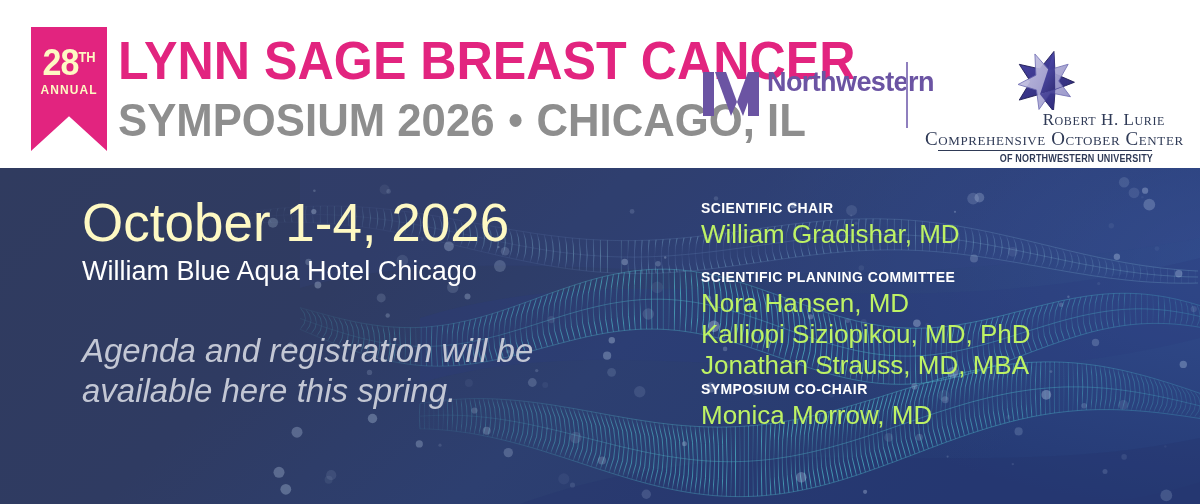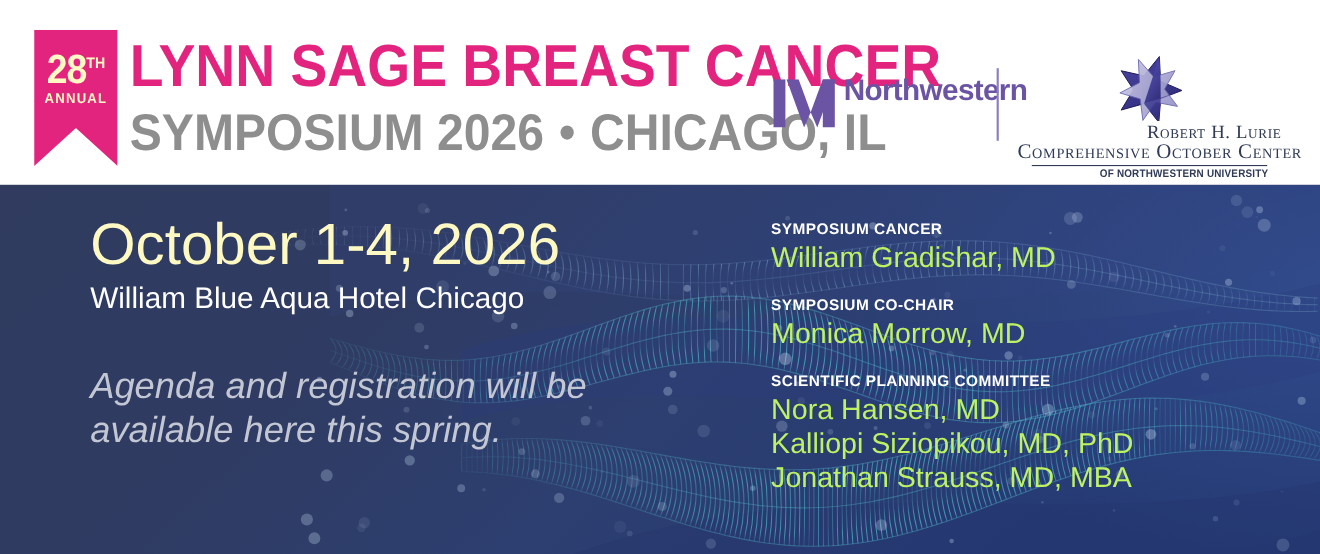--- a/index.html
+++ b/index.html
@@ -991,30 +991,30 @@
 
     <div class="hero-left">
       <div class="hero-date">October 1-4, 2026</div>
       <div class="hero-venue">William Blue Aqua Hotel Chicago</div>
       <div class="hero-note">Agenda and registration will be available here this spring.</div>
     </div>
 
     <div class="hero-right">
 
       <div class="people-group">
-        <div class="people-label">SYMPOSIUM CANCER</div>
+        <div class="people-label">SCIENTIFIC CHAIR</div>
         <div class="people-name">William Gradishar, MD</div>
-      </div>
-
-      <div class="people-group">
-        <div class="people-label">SYMPOSIUM CO-CHAIR</div>
-        <div class="people-name">Monica Morrow, MD</div>
       </div>
 
       <div class="people-group last">
         <div class="people-label">SCIENTIFIC PLANNING COMMITTEE</div>
         <div class="people-name">Nora Hansen, MD</div>
         <div class="people-name">Kalliopi Siziopikou, MD, PhD</div>
         <div class="people-name">Jonathan Strauss, MD, MBA</div>
       </div>
+
+      <div class="people-group">
+        <div class="people-label">SYMPOSIUM CO-CHAIR</div>
+        <div class="people-name">Monica Morrow, MD</div>
+      </div>
     </div>
   </div>
 </div>
 
 </body></html>

